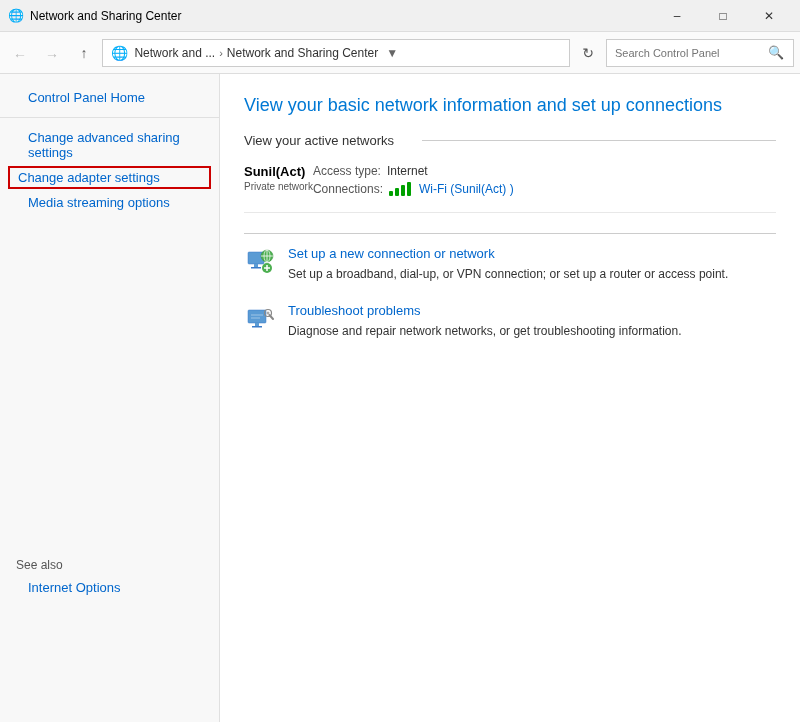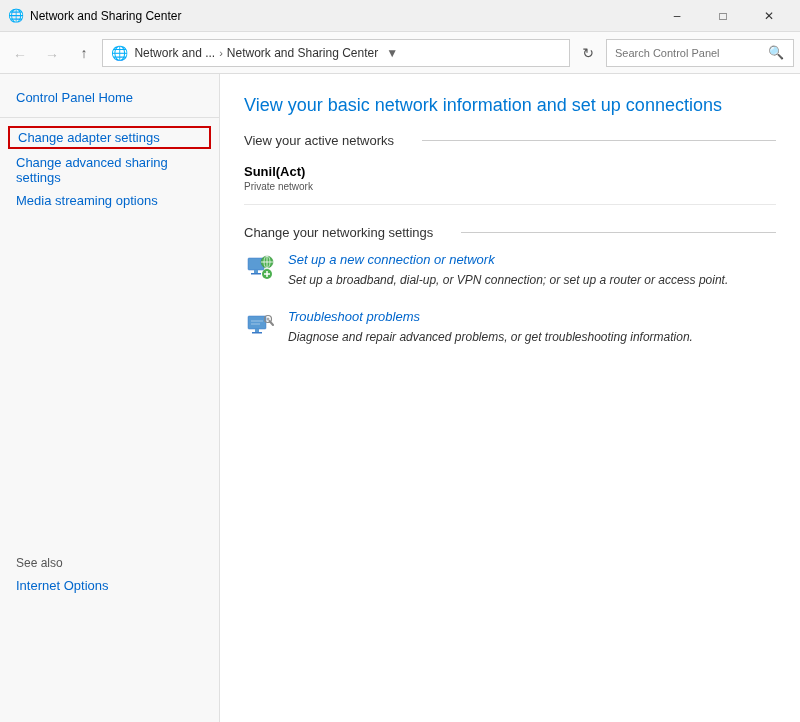--- a/index.html
+++ b/index.html
@@ -88,21 +88,21 @@
     }
 
     
     .sidebar {
       width: 220px;
       background: #f8f8f8;
       border-right: 1px solid #e0e0e0;
       padding: 12px 0;
     }
     .sidebar-item {
-      padding: 4px 16px;
+      padding: 4px 28px;
       cursor: pointer;
       font-size: 13px;
     }
     .sidebar-item a {
       color: #0066cc;
       text-decoration: none;
     }
     .sidebar-item.active {
       border: 2px solid #cc0000;
       margin: 2px 8px;
@@ -182,21 +182,21 @@
       gap: 2px;
       align-items: flex-end;
       margin-right: 2px;
     }
     .wifi-bar {
       background: #00a000;
       width: 4px;
       border-radius: 1px;
     }
 
-    .settings-section { margin-top: 0; font-style: italic; }
+    .settings-section { margin-top: 0; }
     .settings-item {
       display: flex;
       align-items: flex-start;
       gap: 12px;
       margin-bottom: 20px;
     }
     .settings-icon {
       width: 32px;
       height: 32px;
       flex-shrink: 0;
@@ -255,26 +255,26 @@
 </div>
 
 <div class="main-layout">
 
   <div class="sidebar">
     <div class="sidebar-item">
       <a href="#">Control Panel Home</a>
     </div>
     <div class="sidebar-divider"></div>
 
+    <div class="sidebar-item">
+      <a href="#">Change advanced sharing settings</a>
+    </div>
+
     <div class="sidebar-item active">
       <a href="#">Change adapter settings</a>
-    </div>
-
-    <div class="sidebar-item">
-      <a href="#">Change advanced sharing settings</a>
     </div>
 
     <div class="sidebar-item">
       <a href="#">Media streaming options</a>
     </div>
 
     <div style="flex:1; height: 340px;"></div>
 
     <div class="sidebar-section-label">See also</div>
     <div class="sidebar-item">
@@ -288,24 +288,39 @@
     <div class="section-header">
       <span class="section-header-text">View your active networks</span>
       <div class="section-line"></div>
     </div>
 
     <div class="network-info">
       <div class="network-left">
         <div class="network-name">Sunil(Act)</div>
         <div class="network-type">Private network</div>
       </div>
+      <div class="network-right">
+        <div class="network-detail">
+          <span class="network-detail-label">Access type:</span>
+          <span>Internet</span>
+        </div>
+        <div class="network-detail">
+          <span class="network-detail-label">Connections:</span>
+          <span class="wifi-icon">
+            <span class="wifi-bar" style="height:5px;"></span>
+            <span class="wifi-bar" style="height:8px;"></span>
+            <span class="wifi-bar" style="height:11px;"></span>
+            <span class="wifi-bar" style="height:14px;"></span>
+          </span>
+          <a href="#" class="wifi-link">Wi-Fi (Sunil(Act) )</a>
+        </div>
+      </div>
     </div>
 
     <div class="section-header">
-      <span class="section-header-text">Change your networking settings</span>
       <div class="section-line"></div>
     </div>
 
     <div class="settings-section">
 
       <div class="settings-item">
         <div class="settings-icon">
           <svg width="28" height="28" viewBox="0 0 28 28">
 
             <rect x="2" y="4" width="16" height="12" rx="1" fill="#5a9bd4" stroke="#3a7bc8" stroke-width="0.5"></rect>
@@ -339,19 +354,19 @@
             <circle cx="22" cy="8" r="3.5" fill="none" stroke="#888" stroke-width="1.2"></circle>
             <circle cx="22" cy="8" r="1.5" fill="#aaa"></circle>
             <line x1="23.5" y1="10" x2="27" y2="14" stroke="#888" stroke-width="2" stroke-linecap="round"></line>
 
             <line x1="5" y1="10" x2="17" y2="10" stroke="white" stroke-width="0.7" opacity="0.6"></line>
             <line x1="5" y1="13" x2="14" y2="13" stroke="white" stroke-width="0.7" opacity="0.6"></line>
           </svg>
         </div>
         <div class="settings-text-block">
           <a href="#" class="settings-link">Troubleshoot problems</a>
-          <span class="settings-desc">Diagnose and repair advanced problems, or get troubleshooting information.</span>
+          <span class="settings-desc">Diagnose and repair network networks, or get troubleshooting information.</span>
         </div>
       </div>
 
     </div>
   </div>
 </div>
 
 </body></html>

